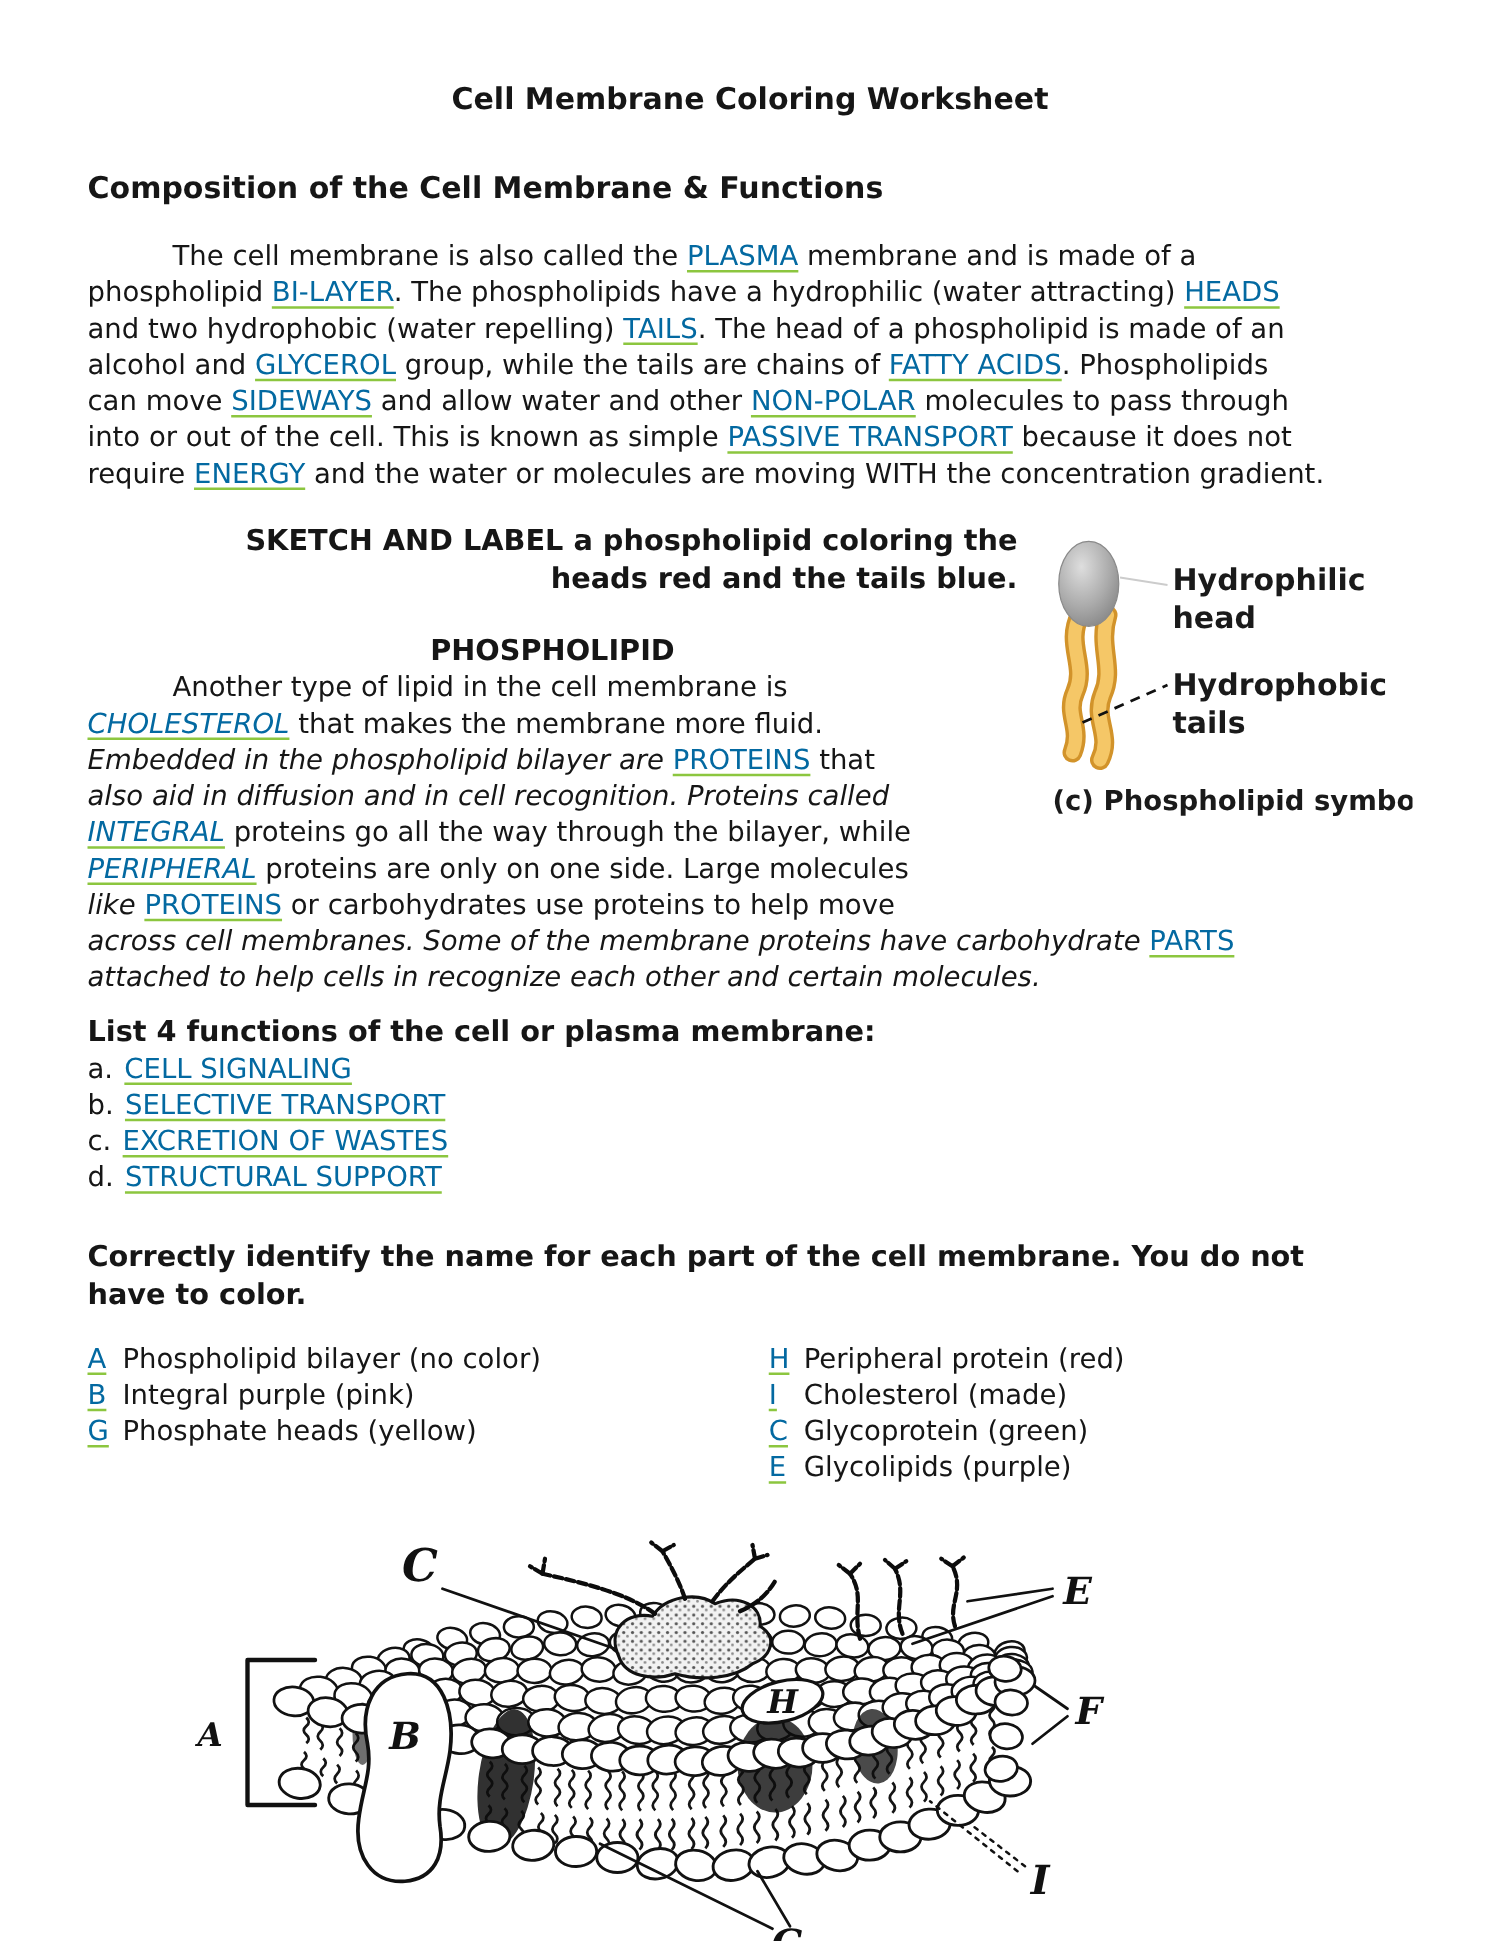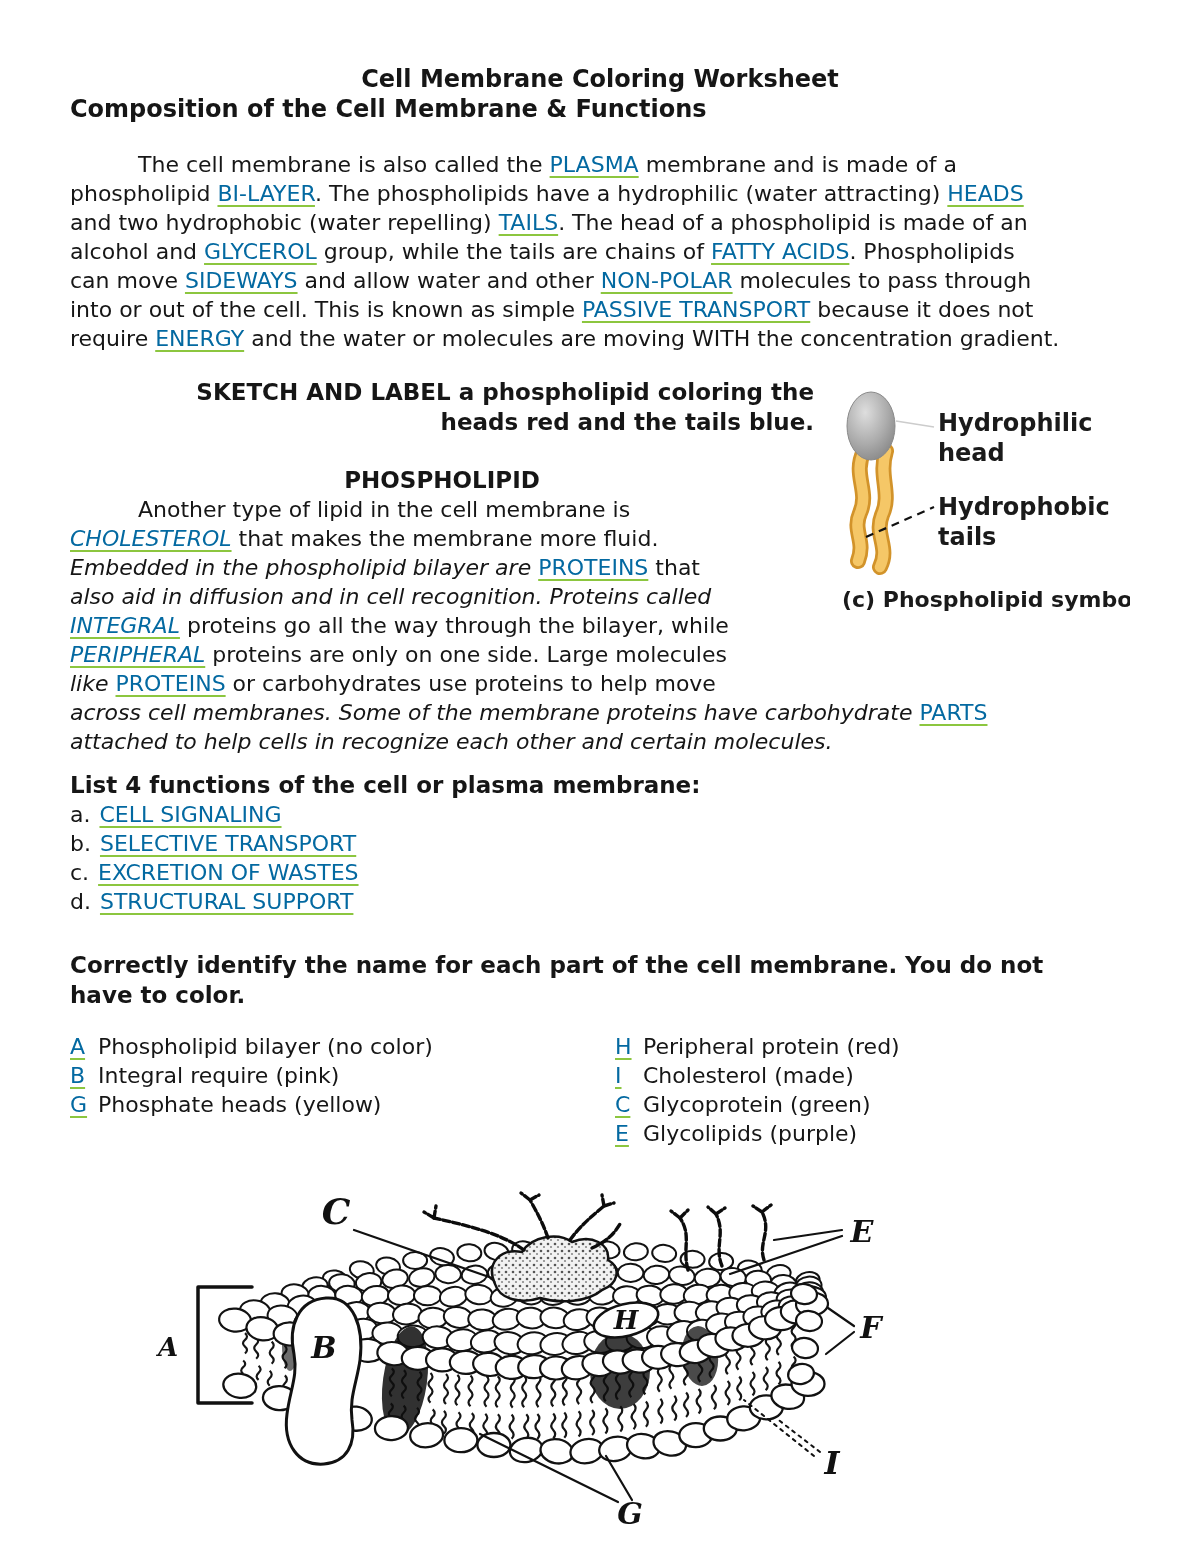--- a/index.html
+++ b/index.html
@@ -5,21 +5,21 @@
 <style>
   html,body{margin:0;padding:0;}
   body{
     width:1200px;height:1553px;background:#ffffff;overflow:hidden;
     font-family:"DejaVu Sans","Liberation Sans",sans-serif;
     color:#161616;font-size:22px;line-height:29px;
     -webkit-font-smoothing:antialiased;
   }
   .page{padding:64px 70px 0 70px;width:1060px;}
   .title{font-weight:bold;font-size:24px;line-height:30px;text-align:center;}
-  .subtitle{font-weight:bold;font-size:24px;line-height:30px;text-align:left;}
+  .subtitle{font-weight:bold;font-size:24px;line-height:30px;text-align:left;margin-top:41px;}
   .para{margin:0;}
   .para.first{margin-top:26px;text-indent:68px;}
   .g{
     color:#0369a1;
     text-decoration:underline;
     text-decoration-color:#8CC63F;
     text-decoration-thickness:2px;
     text-underline-offset:4px;
   }
   .section2{margin-top:24px;}
@@ -106,21 +106,21 @@
     <div class="fn-item"><span class="fn-prefix">b.</span><span class="g">SELECTIVE TRANSPORT</span></div>
     <div class="fn-item"><span class="fn-prefix">c.</span><span class="g">EXCRETION OF WASTES</span></div>
     <div class="fn-item"><span class="fn-prefix">d.</span><span class="g">STRUCTURAL SUPPORT</span></div>
   </div>
 
   <div class="id-heading">Correctly identify the name for each part of the cell membrane. You do not<br>have to color.</div>
 
   <div class="id-cols">
     <div class="id-col-left">
       <div class="id-row"><span class="g id-letter">A</span><span class="id-text">Phospholipid bilayer (no color)</span></div>
-      <div class="id-row"><span class="g id-letter">B</span><span class="id-text">Integral require (pink)</span></div>
+      <div class="id-row"><span class="g id-letter">B</span><span class="id-text">Integral purple (pink)</span></div>
       <div class="id-row"><span class="g id-letter">G</span><span class="id-text">Phosphate heads (yellow)</span></div>
     </div>
     <div class="id-col-right">
       <div class="id-row"><span class="g id-letter">H</span><span class="id-text">Peripheral protein (red)</span></div>
       <div class="id-row"><span class="g id-letter">I</span><span class="id-text">Cholesterol (made)</span></div>
       <div class="id-row"><span class="g id-letter">C</span><span class="id-text">Glycoprotein (green)</span></div>
       <div class="id-row"><span class="g id-letter">E</span><span class="id-text">Glycolipids (purple)</span></div>
     </div>
   </div>
 

